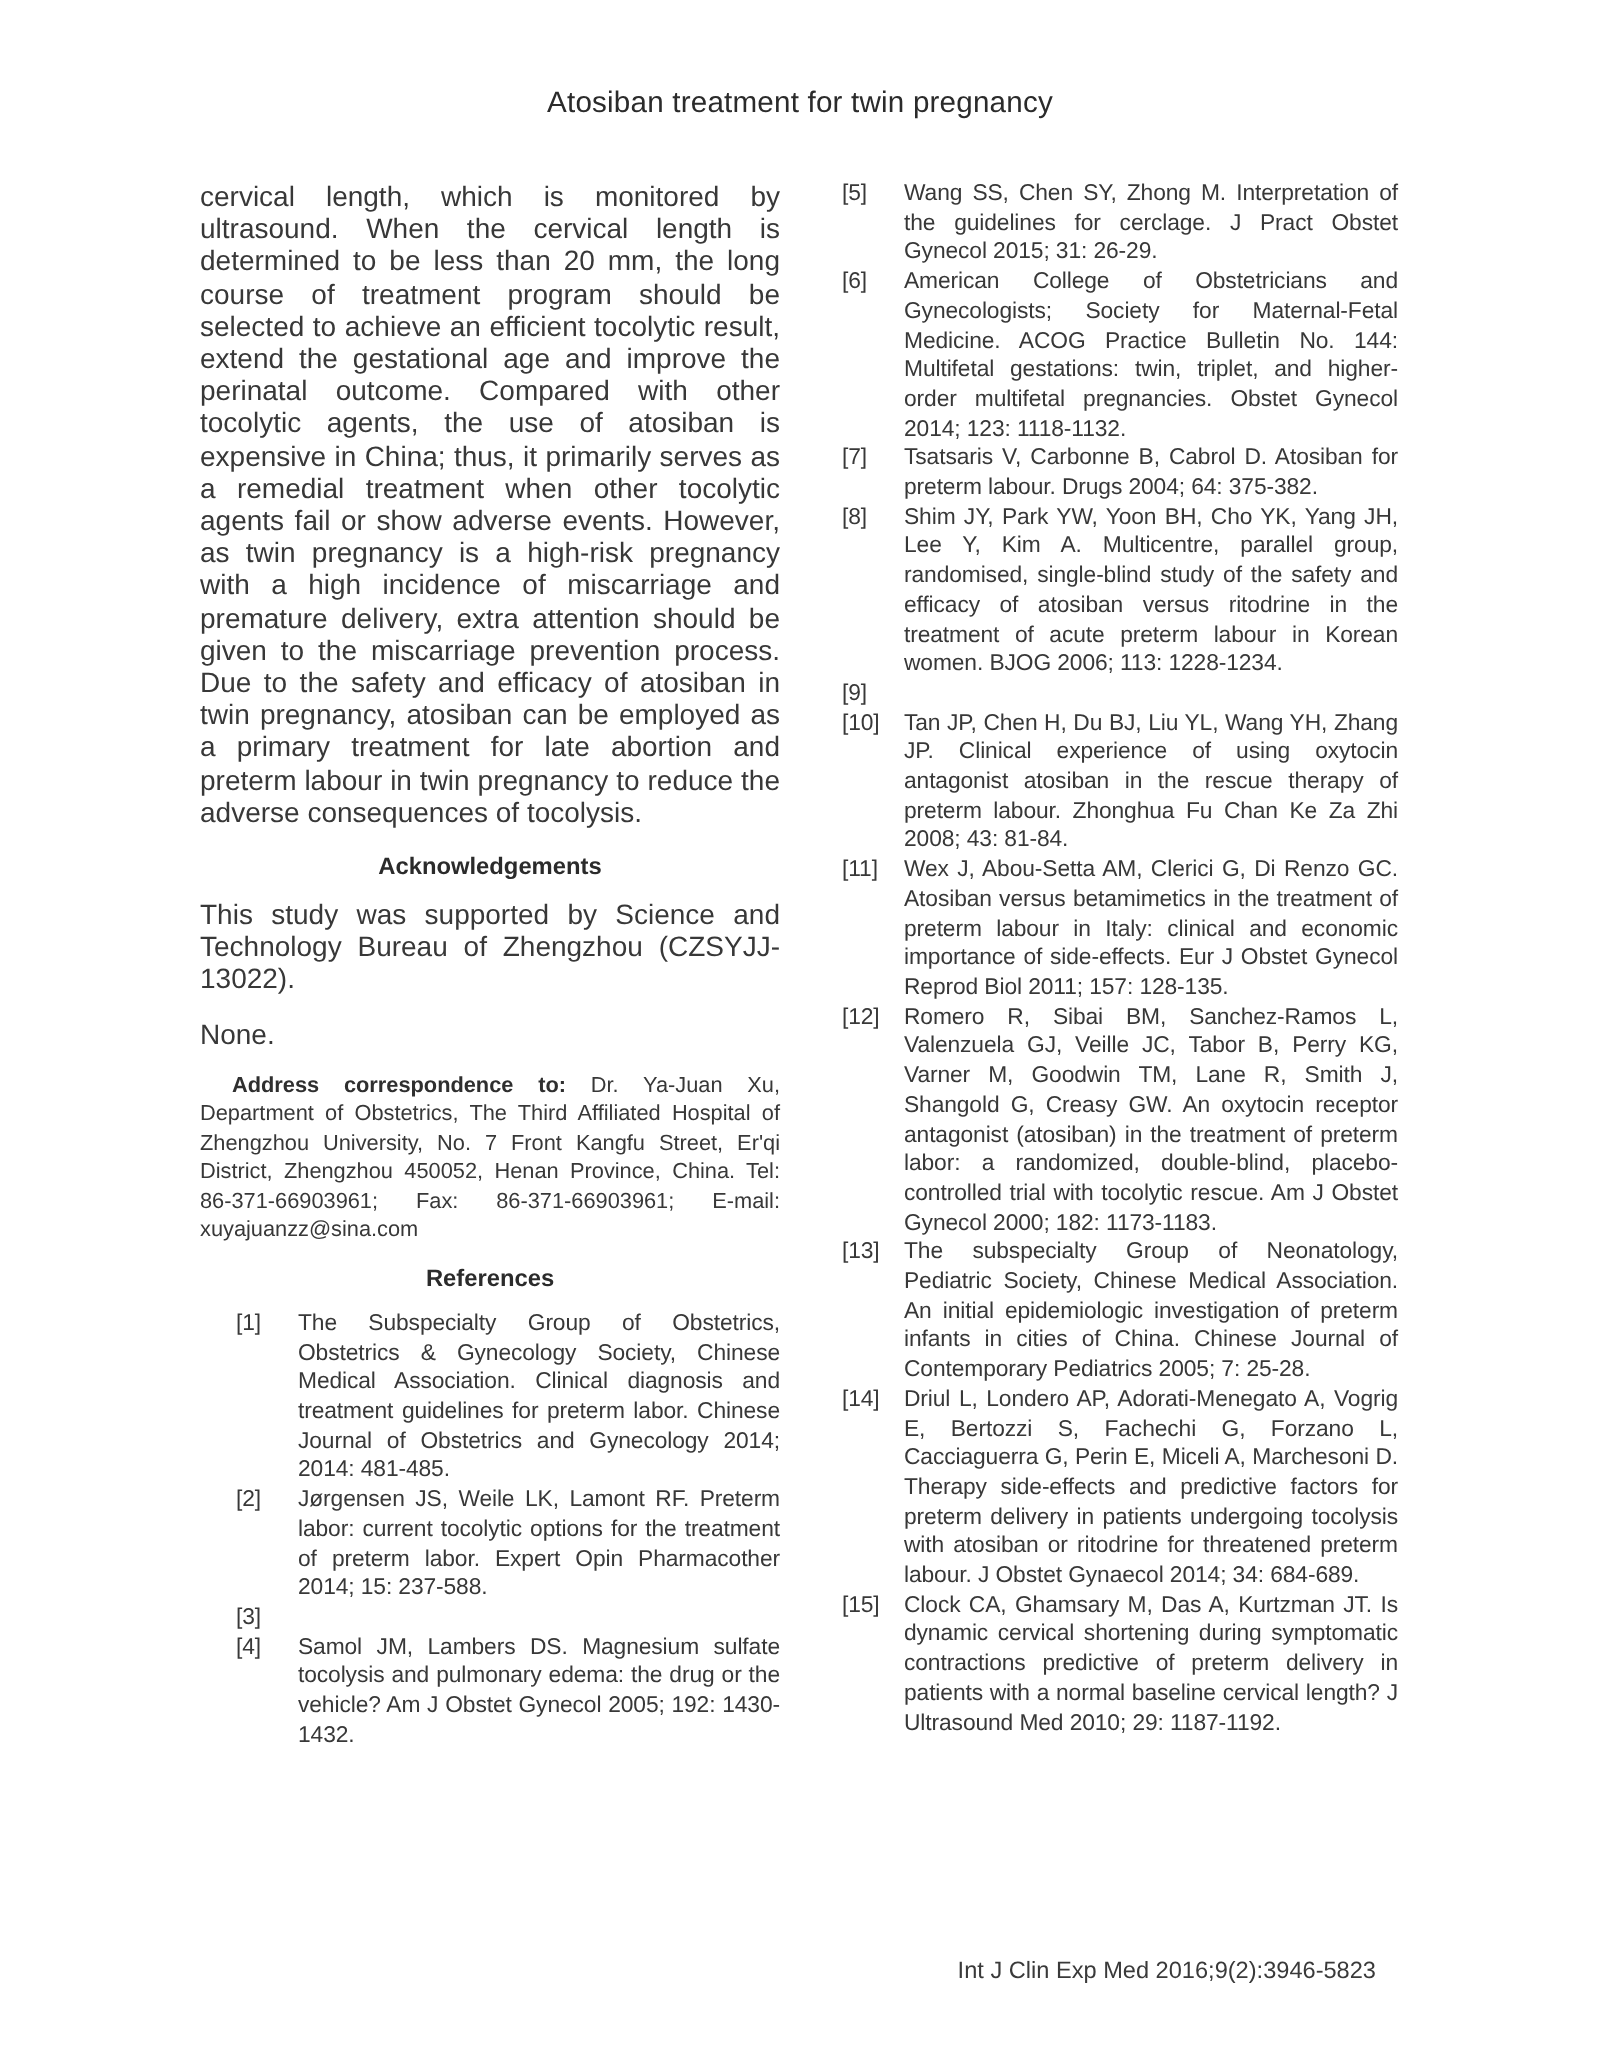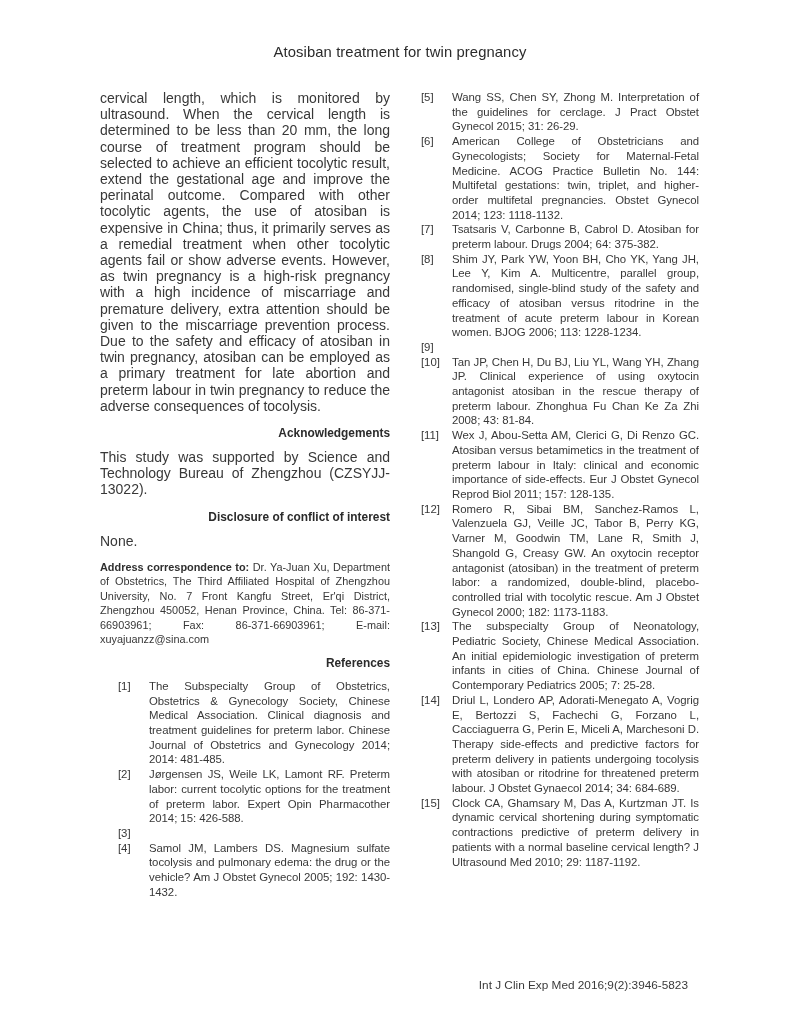--- a/index.html
+++ b/index.html
@@ -41,29 +41,29 @@
     line-height:16.2px;
     margin-bottom:11px;
     color:#383838;
   }
   .heading {
     font-size:11.9px;
     line-height:16px;
     font-weight:bold;
     color:#2b2b2b;
     margin-bottom:8px;
-    text-align:right;
+    text-align:center;
   }
   .address-par {
     font-size:10.9px;
     line-height:14.5px;
     margin-bottom:8px;
     color:#383838;
   }
-  .address-par .bold-label { font-weight:bold; color:#2f2f2f; }
+  .address-par .bold-label { font-weight:bold; color:#2f2f2f;margin-left:16px; }
 
   .refs {
     list-style:none;
     font-size:11.4px;
     line-height:14.7px;
     color:#383838;
     letter-spacing:-0.05px;
   }
   .refs.indented { padding-left:18px; }
   .ref { display:flex; }
@@ -92,35 +92,34 @@
 <div class="page">
 
   <div class="page-title">Atosiban treatment for twin pregnancy</div>
 
   <div class="col col-left">
     <p class="body-par">cervical length, which is monitored by ultrasound. When the cervical length is determined to be less than 20 mm, the long course of treatment program should be selected to achieve an efficient tocolytic result, extend the gestational age and improve the perinatal outcome. Compared with other tocolytic agents, the use of atosiban is expensive in China; thus, it primarily serves as a remedial treatment when other tocolytic agents fail or show adverse events. However, as twin pregnancy is a high-risk pregnancy with a high incidence of miscarriage and premature delivery, extra attention should be given to the miscarriage prevention process. Due to the safety and efficacy of atosiban in twin pregnancy, atosiban can be employed as a primary treatment for late abortion and preterm labour in twin pregnancy to reduce the adverse consequences of tocolysis.</p>
 
     <h3 class="heading">Acknowledgements</h3>
     <p class="body-par">This study was supported by Science and Technology Bureau of Zhengzhou (CZSYJJ-13022).</p>
 
-    <h3 class="heading">Disclosure of conflict of interest</h3>
     <p class="body-par">None.</p>
 
     <p class="address-par"><span class="bold-label">Address correspondence to:</span><span> Dr. Ya-Juan Xu, Department of Obstetrics, The Third Affiliated Hospital of Zhengzhou University, No. 7 Front Kangfu Street, Er'qi District, Zhengzhou 450052, Henan Province, China. Tel: 86-371-66903961; Fax: 86-371-66903961; E-mail: xuyajuanzz@sina.com</span></p>
 
     <h3 class="heading">References</h3>
 
     <ol class="refs indented">
       <li class="ref">
         <span class="ref-num">[1]</span>
         <span class="ref-text">The Subspecialty Group of Obstetrics, Obstetrics &amp; Gynecology Society, Chinese Medical Association. Clinical diagnosis and treatment guidelines for preterm labor. Chinese Journal of Obstetrics and Gynecology 2014; 2014: 481-485.</span>
       </li>
       <li class="ref">
         <span class="ref-num">[2]</span>
-        <span class="ref-text">Jørgensen JS, Weile LK, Lamont RF. Preterm labor: current tocolytic options for the treatment of preterm labor. Expert Opin Pharmacother 2014; 15: 426-588.</span>
+        <span class="ref-text">Jørgensen JS, Weile LK, Lamont RF. Preterm labor: current tocolytic options for the treatment of preterm labor. Expert Opin Pharmacother 2014; 15: 237-588.</span>
       </li>
       <li class="ref">
         <span class="ref-num">[3]</span>
       </li>
       <li class="ref">
         <span class="ref-num">[4]</span>
         <span class="ref-text">Samol JM, Lambers DS. Magnesium sulfate tocolysis and pulmonary edema: the drug or the vehicle? Am J Obstet Gynecol 2005; 192: 1430-1432.</span>
       </li>
     </ol>
   </div>

